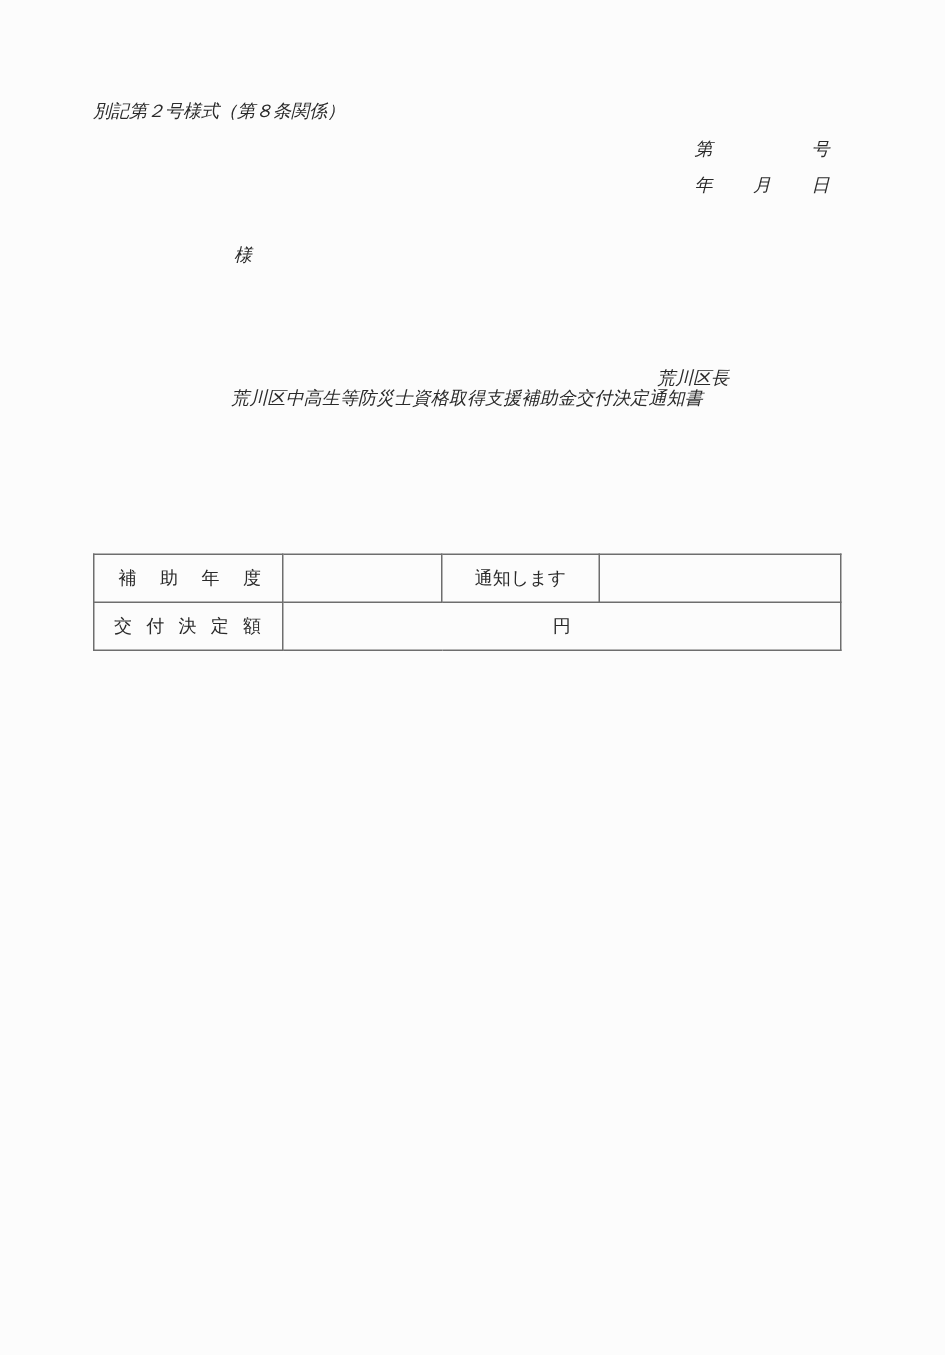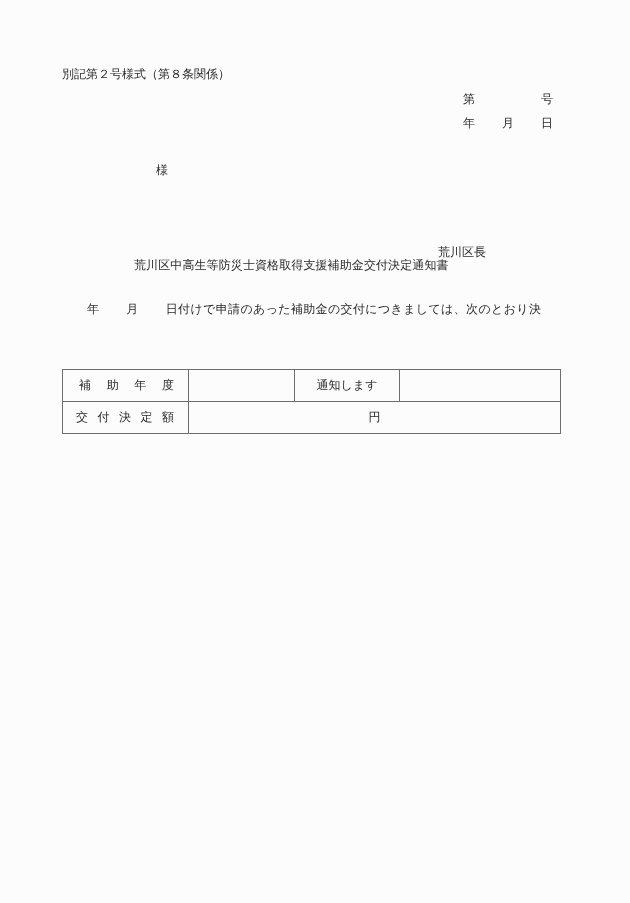--- a/index.html
+++ b/index.html
@@ -13,30 +13,31 @@
       position: relative;
       overflow: hidden;
       font-family: "DejaVu Serif", "Liberation Serif", serif;
       color: #2a2a2a;
       font-size: 12px;
     }
     .abs {
       position: absolute;
       white-space: nowrap;
       line-height: 14px;
+      font-style: italic;
     }
     #form-label { left: 62px; top: 67px; }
     #doc-no-prefix { left: 463px; top: 92px; }
     #doc-no-suffix { left: 541px; top: 92px; }
     #date-year { left: 463px; top: 116px; }
     #date-month { left: 502px; top: 116px; }
     #date-day { left: 541px; top: 116px; }
     #addressee { left: 156px; top: 163px; }
     #issuer { left: 438px; top: 209px; margin-top: 36px; }
-    #doc-title { left: 134px; top: 258px; letter-spacing: 0.1px; }
+    #doc-title { left: 154px; top: 258px; letter-spacing: 0.1px; }
 
     #body-text {
       position: absolute;
       left: 62px;
       top: 298px;
       width: 500px;
       line-height: 22px;
       font-size: 12px;
       letter-spacing: 0.35px;
     }
@@ -77,21 +78,20 @@
 <div id="date-month" class="abs">月</div>
 <div id="date-day" class="abs">日</div>
 
 <div id="addressee" class="abs">様</div>
 
 <div id="issuer" class="abs">荒川区長</div>
 
 <div id="doc-title" class="abs">荒川区中高生等防災士資格取得支援補助金交付決定通知書</div>
 
 <div id="body-text">
-  <div class="line"><span class="gap" style="width:25px"></span><span>年</span><span class="gap" style="width:27px"></span><span>月</span><span class="gap" style="width:27px"></span><span>日付けで申請のあった補助金の交付につきましては、次のとおり決</span></div>
 </div>
 
 <table id="info-table">
   <colgroup>
     <col style="width:126px">
     <col style="width:106px">
     <col style="width:105px">
     <col style="width:161px">
   </colgroup>
   <tbody>

